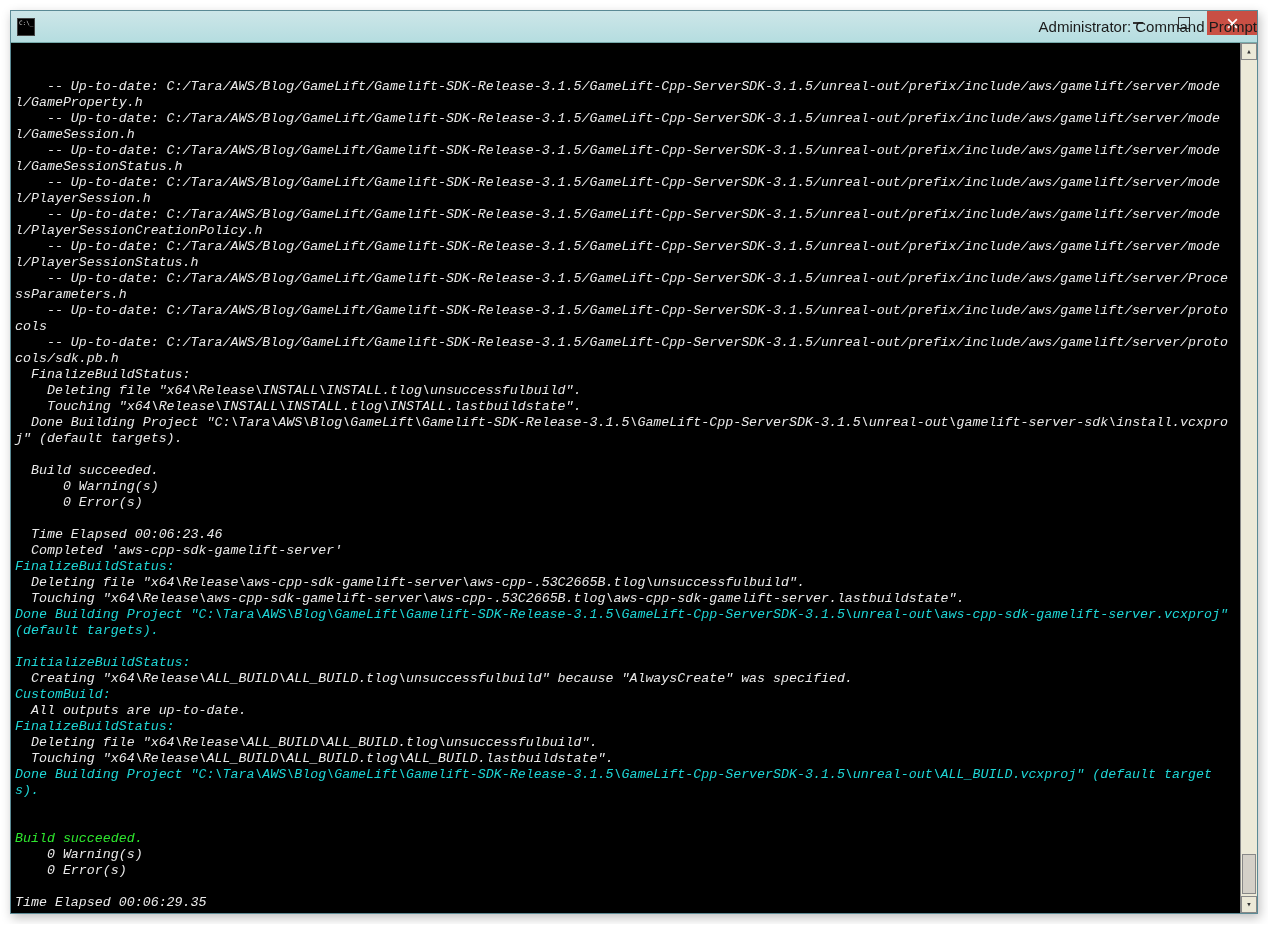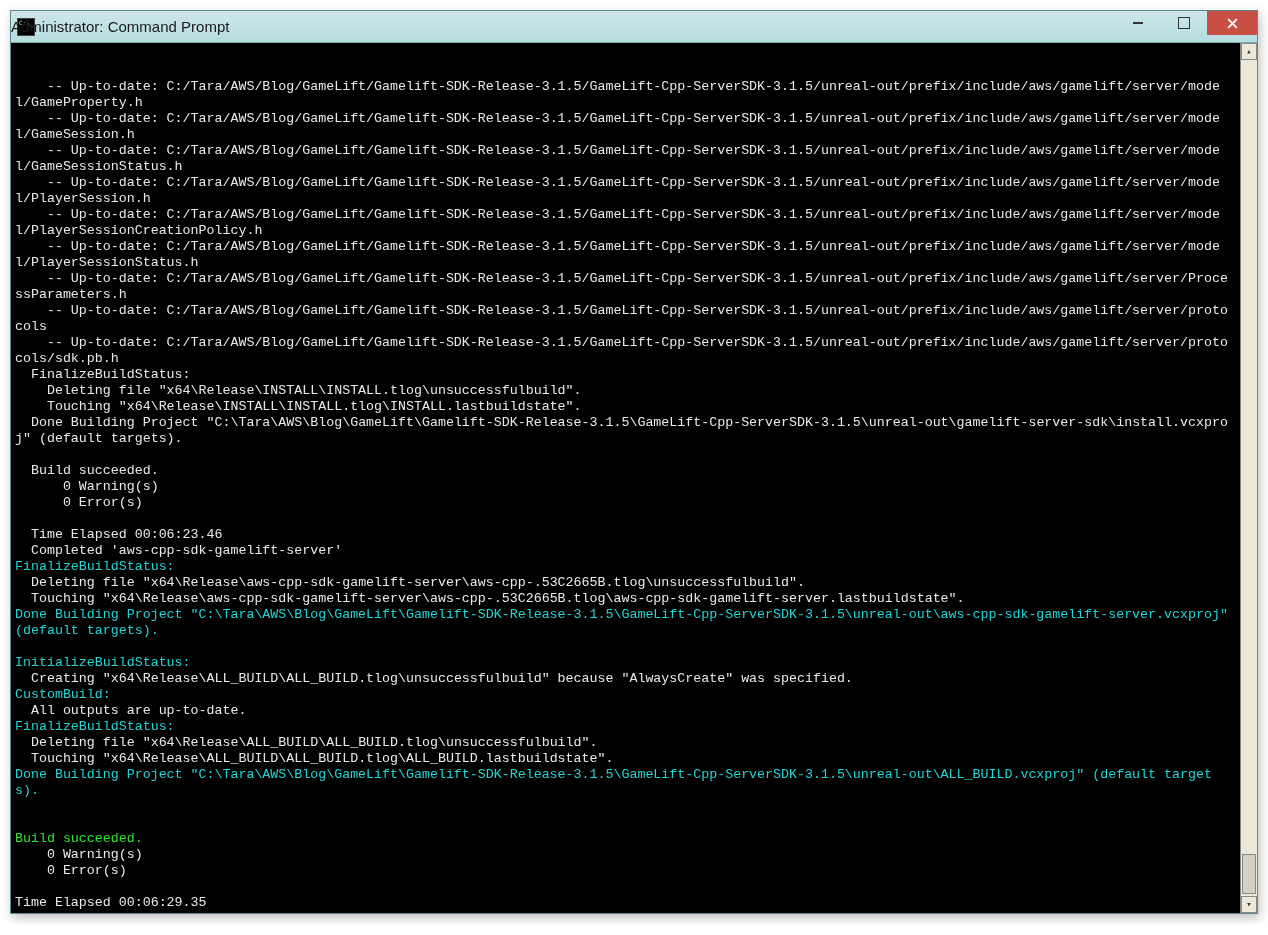--- a/index.html
+++ b/index.html
@@ -39,21 +39,21 @@
   font-size: 6px;
   position: absolute;
   top: 1px;
   left: 1px;
   font-family: monospace;
   line-height: 6px;
 }
 .titlebar-title {
   position: absolute;
   left: 0; right: 0;
-  text-align: left;
+  text-align: right;
   font-family: "Segoe UI", sans-serif;
   font-size: 15px;
   color: #1a1a1a;
   pointer-events: none;
 }
 .controls {
   margin-left: auto;
   display: flex;
   height: 100%;
 }
@@ -114,21 +114,21 @@
 }
 .sb-track { flex: 1; background: #ece9d8; position: relative; }
 .sb-thumb {
   position: absolute;
   left: 1px; right: 1px;
   bottom: 2px;
   height: 40px;
   background: #d4d0c8;
   border: 1px solid #888;
 }
-.term-content { padding-right: 18px; }
+.term-content { padding-right: 18px; font-style: italic; }
 </style>
 </head>
 <body>
 
 <div class="window">
   <div class="titlebar">
     <div class="titlebar-icon"></div>
     <div class="titlebar-title">Administrator: Command Prompt</div>
     <div class="controls">
       <div class="ctrl minimize"></div>

